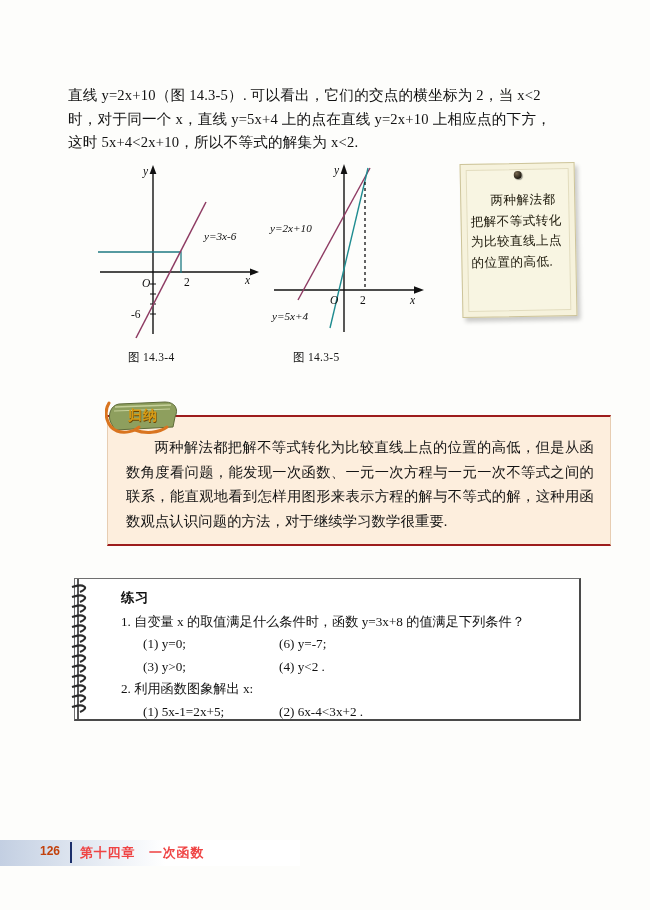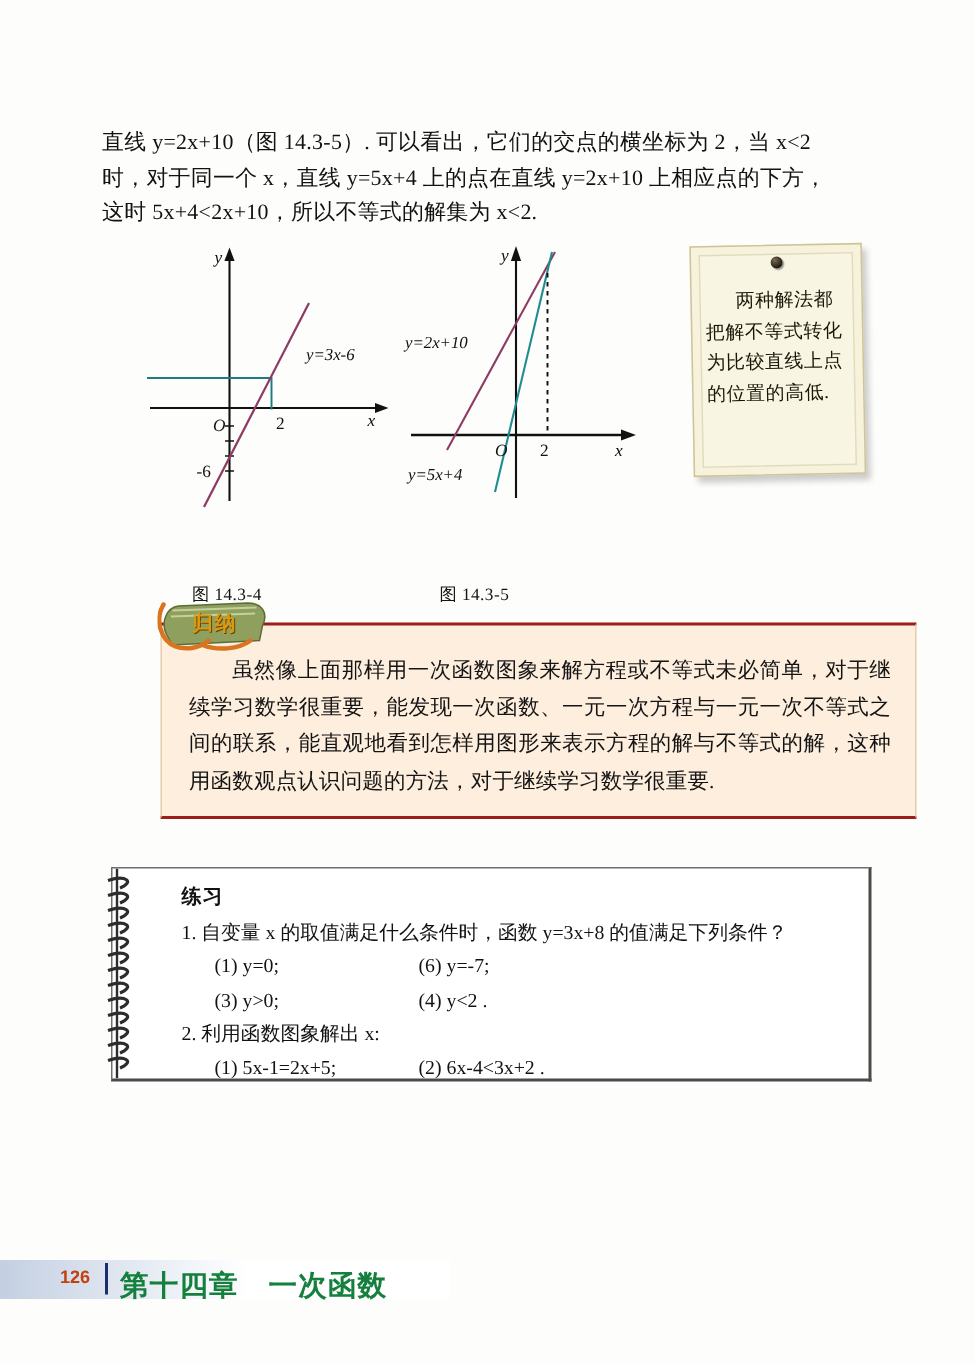--- a/index.html
+++ b/index.html
@@ -52,21 +52,20 @@
   }
   .fig1 { left: 30px;  width: 165px; }
   .fig2 { left: 200px; width: 170px; }
   .figcap {
     position: absolute;
     top: 190px;
     font-size: 11.5px;
     letter-spacing: 0.3px;
     color: #151515;
     white-space: nowrap;
-    margin-top: 39px;
   }
   .figcap1 { left: 60px; }
   .figcap2 { left: 225px; }
   .figsvg { display: block; }
 
   
   .note {
     position: absolute;
     left: 461px;
     top: 163px;
@@ -224,23 +223,23 @@
     left: 70px;
     top: 2px;
     width: 2.4px;
     height: 21px;
     background: #1b2f6b;
   }
   .footer-chap {
     position: absolute;
     left: 80px;
     top: 4px;
-    font-size: 19px;
+    font-size: 13px;
     font-weight: bold;
-    color: #15803d;
+    color: #ef4444;
     letter-spacing: 0.8px;
     white-space: nowrap;
   }
 </style>
 </head>
 <body>
 
 <div class="page">
 
   <div class="body-text">
@@ -316,21 +315,21 @@
     <div class="badge">
       <svg width="76" height="38" viewBox="0 0 76 38">
         <path d="M6 26 C2 18, 6 8, 14 7 L60 5 C70 5, 74 12, 70 20 L68 30 L10 33 Z" fill="#8e9f5e" stroke="#5e6b39" stroke-width="1"></path>
         <path d="M10 10 L66 8" stroke="#c6d09a" stroke-width="1.4" fill="none"></path>
         <path d="M9 14 L65 12" stroke="#c6d09a" stroke-width="1.2" fill="none"></path>
         <path d="M4 6 C-2 16, 2 30, 12 34 C20 37, 30 34, 34 30" stroke="#d9741f" stroke-width="3" fill="none" stroke-linecap="round"></path>
         <path d="M30 33 C40 37, 54 36, 62 30" stroke="#d9741f" stroke-width="3" fill="none" stroke-linecap="round"></path>
       </svg>
       <div class="badge-label">归纳</div>
     </div>
-    <div class="summary-text">虽然像上面那样用一次函数图象来解方程或不等式未必简单，对于继续学习数学很重要，能发现一次函数、一元一次方程与一元一次不等式之间的联系，能直观地看到怎样用图形来表示方程的解与不等式的解，这种用函数观点认识问题的方法，对于继续学习数学很重要.</div>
+    <div class="summary-text">两种解法都把解不等式转化为比较直线上点的位置的高低，但是从函数角度看问题，能发现一次函数、一元一次方程与一元一次不等式之间的联系，能直观地看到怎样用图形来表示方程的解与不等式的解，这种用函数观点认识问题的方法，对于继续学习数学很重要.</div>
   </div>
 
   <div class="exercise">
     <svg class="spiral" width="28" height="140" viewBox="0 0 28 140">
       <g stroke="#2c2c2c" stroke-width="2.1" fill="none">
         <path d="M4 8 C16 4, 22 9, 12 13"></path>
         <path d="M4 18 C16 14, 22 19, 12 23"></path>
         <path d="M4 28 C16 24, 22 29, 12 33"></path>
         <path d="M4 38 C16 34, 22 39, 12 43"></path>
         <path d="M4 48 C16 44, 22 49, 12 53"></path>

